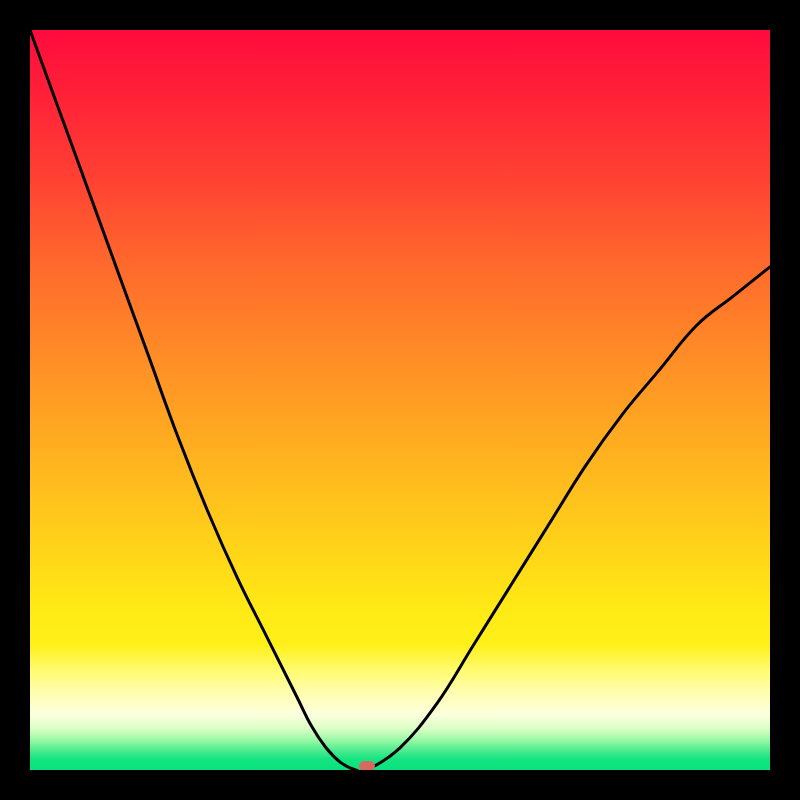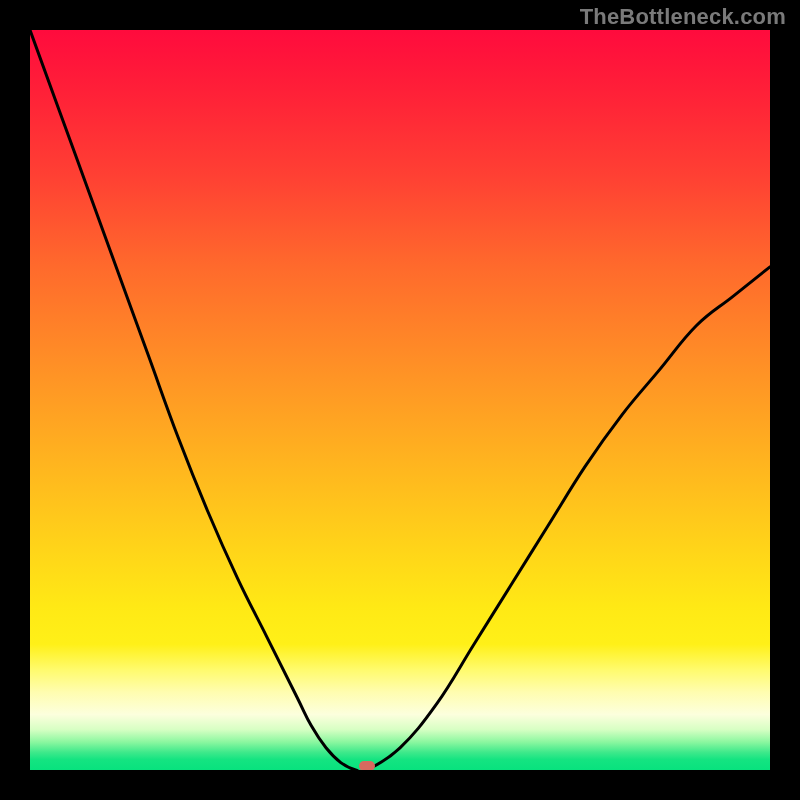--- a/index.html
+++ b/index.html
@@ -73,21 +73,20 @@
     background: #d76a5f;
     transform: translate(-50%, -50%);
     z-index: 30;
   }
 </style>
 </head>
 <body>
 
 <div class="frame">
 
-  <div class="watermark">TheBottleneck.com</div>
 
   <div class="plot-area">
 
     <div class="gradient-bg"></div>
 
     <svg class="curve-layer" viewBox="0 0 740 740" preserveAspectRatio="none">
       <path id="curve-path" d="M 0.00 0.00 C 5.92 16.28, 17.76 48.84, 29.60 81.40 C 41.44 113.96, 47.36 130.24, 59.20 162.80 C 71.04 195.36, 76.96 211.64, 88.80 244.20 C 100.64 276.76, 106.56 293.04, 118.40 325.60 C 130.24 358.16, 136.16 375.92, 148.00 407.00 C 159.84 438.08, 165.76 452.88, 177.60 481.00 C 189.44 509.12, 195.36 522.44, 207.20 547.60 C 219.04 572.76, 224.96 583.12, 236.80 606.80 C 248.64 630.48, 257.52 648.24, 266.40 666.00 C 275.28 683.76, 275.28 685.24, 281.20 695.60 C 287.12 705.96, 290.08 710.40, 296.00 717.80 C 301.92 725.20, 304.88 728.16, 310.80 732.60 C 316.72 737.04, 320.42 738.52, 325.60 740.00 C 330.78 741.48, 327.82 744.44, 336.70 740.00 C 345.58 735.56, 355.94 731.12, 370.00 717.80 C 384.06 704.48, 392.20 694.12, 407.00 673.40 C 421.80 652.68, 429.20 637.88, 444.00 614.20 C 458.80 590.52, 466.20 578.68, 481.00 555.00 C 495.80 531.32, 503.20 519.48, 518.00 495.80 C 532.80 472.12, 540.20 458.80, 555.00 436.60 C 569.80 414.40, 577.20 404.04, 592.00 384.80 C 606.80 365.56, 614.20 358.16, 629.00 340.40 C 643.80 322.64, 651.20 310.80, 666.00 296.00 C 680.80 281.20, 688.20 278.24, 703.00 266.40 C 717.80 254.56, 732.60 242.72, 740.00 236.80" fill="none" stroke="#000000" stroke-width="3" stroke-linecap="round" stroke-linejoin="round"></path>
     </svg>
 
     <div id="marker" class="marker" style="left: 336.7px; top: 736px; background: rgb(215, 106, 95);"></div>

